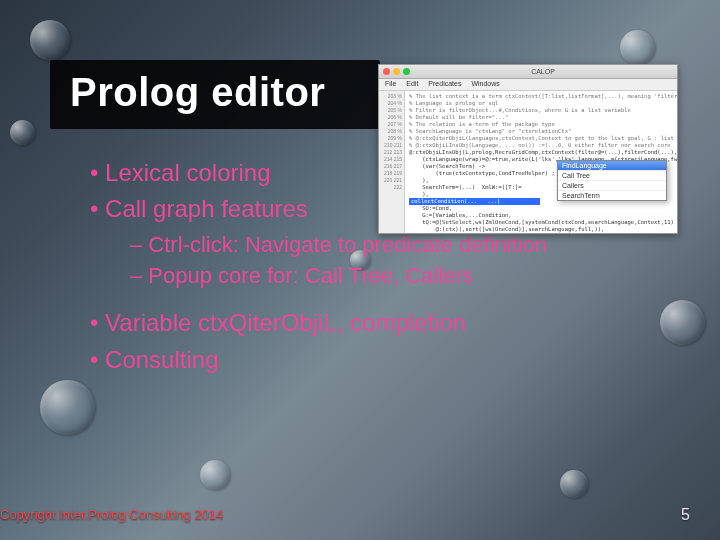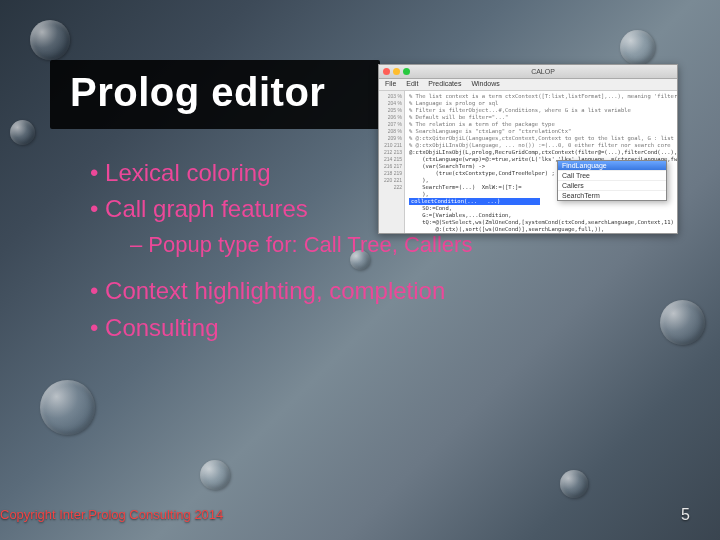--- a/index.html
+++ b/index.html
@@ -183,21 +183,22 @@
       <div class="ph">FindLanguage</div>
       <div class="pi">Call Tree</div>
       <div class="pi">Callers</div>
       <div class="pi">SearchTerm</div>
     </div>
   </div>
 
   <div class="content">
     <div class="lvl1">Lexical coloring</div>
     <div class="lvl1">Call graph features</div>
-    <div class="lvl2">Popup type for: Call Tree, Callers</div>
+    <div class="lvl2">Ctrl-click: Navigate to predicate definition</div>
+    <div class="lvl2">Popup core for: Call Tree, Callers</div>
     <div class="spacer"></div>
-    <div class="lvl1">Context highlighting, completion</div>
+    <div class="lvl1">Variable ctxQiterObjiL, completion</div>
     <div class="lvl1">Consulting</div>
   </div>
 
   <div class="footer">Copyright Inter.Prolog Consulting 2014</div>
   <div class="pagenum">5</div>
 </div>
 
 </body></html>

